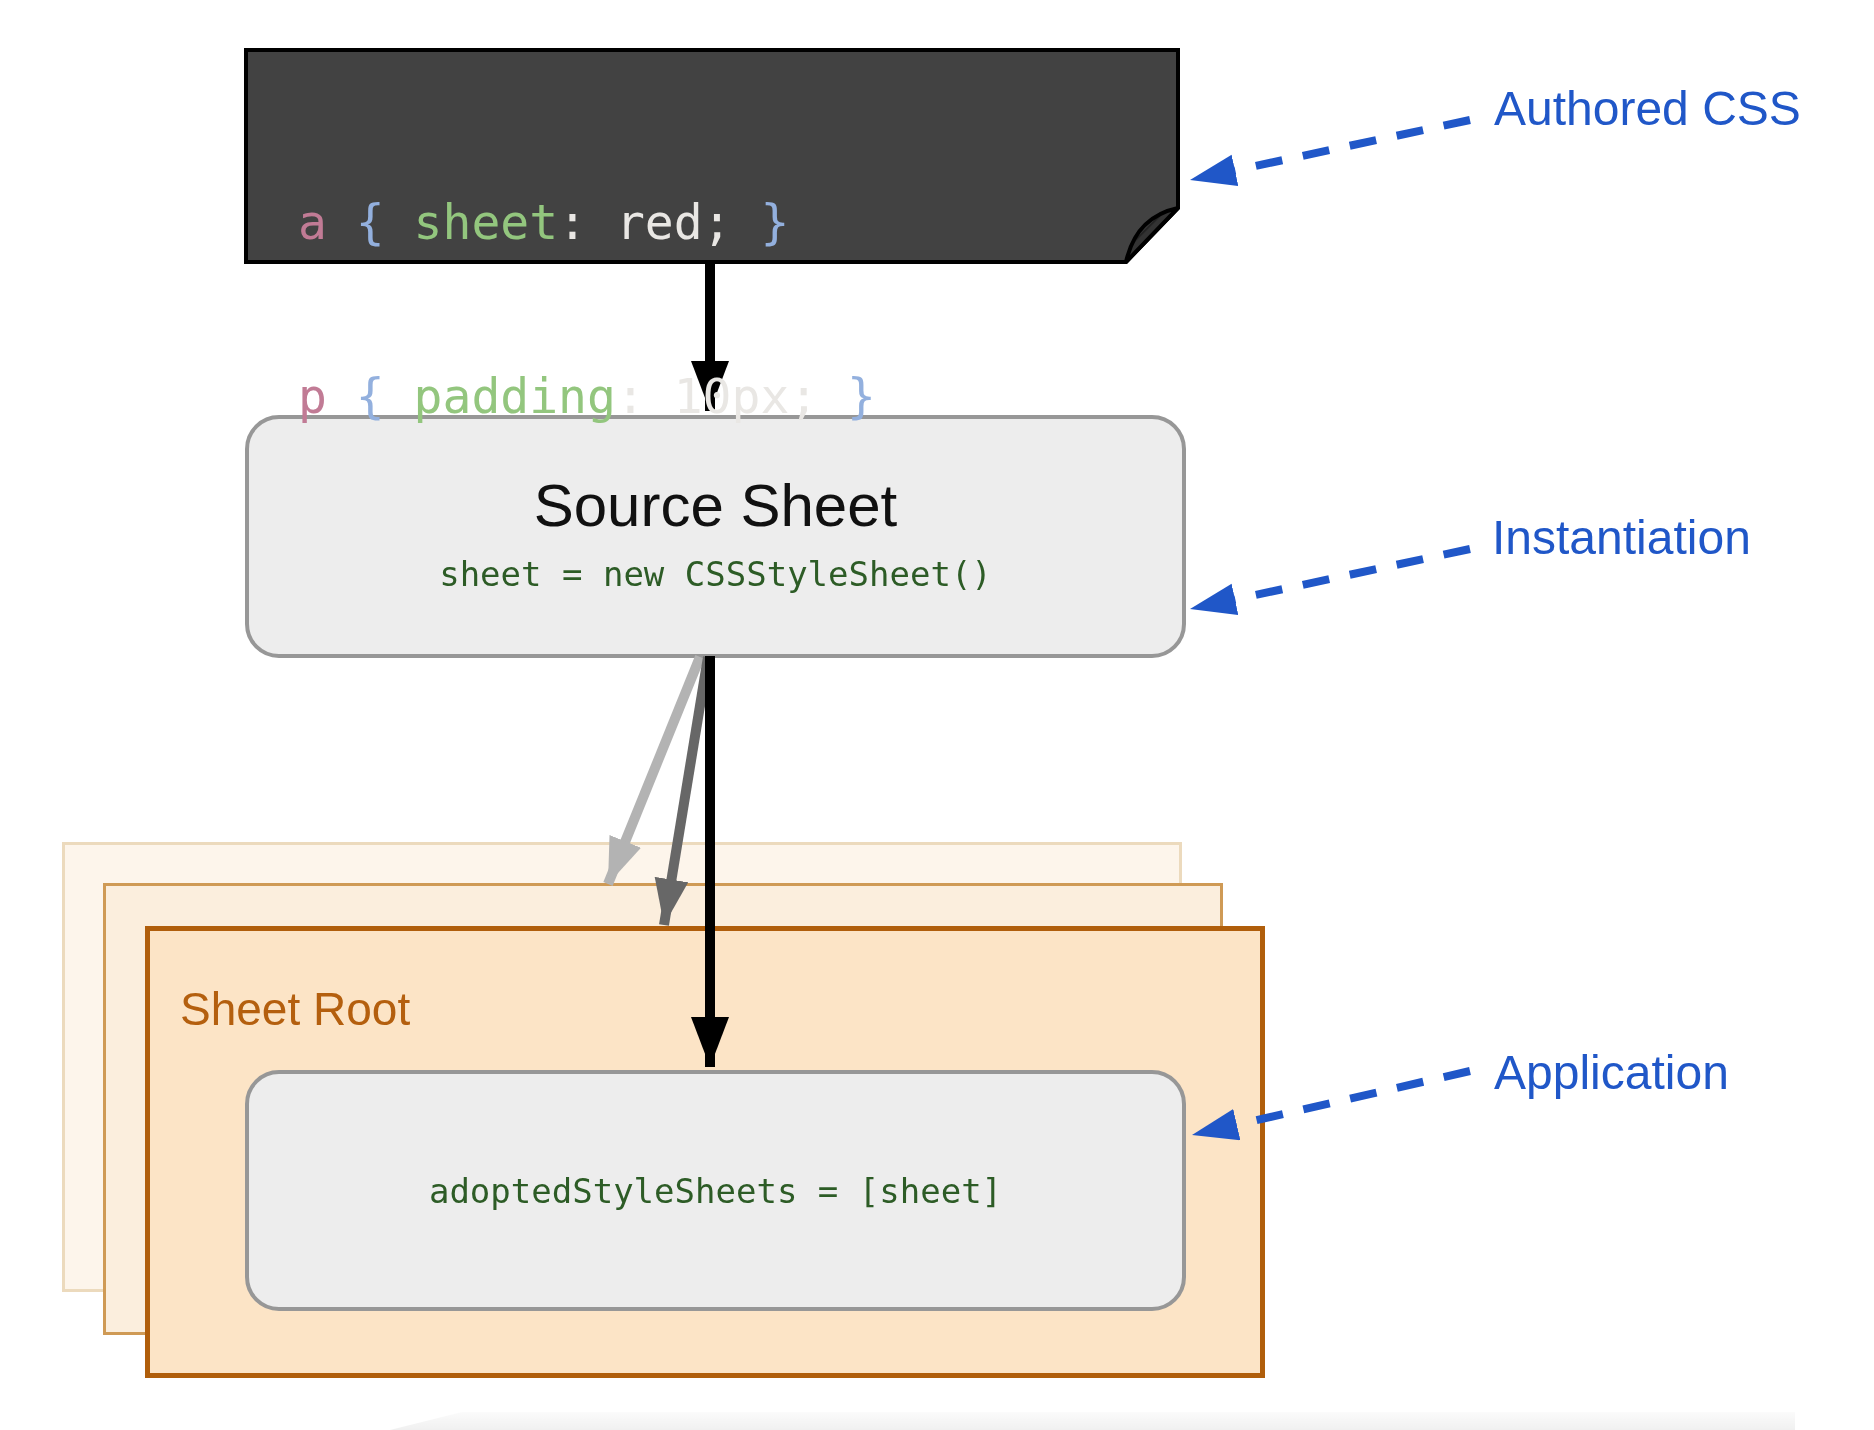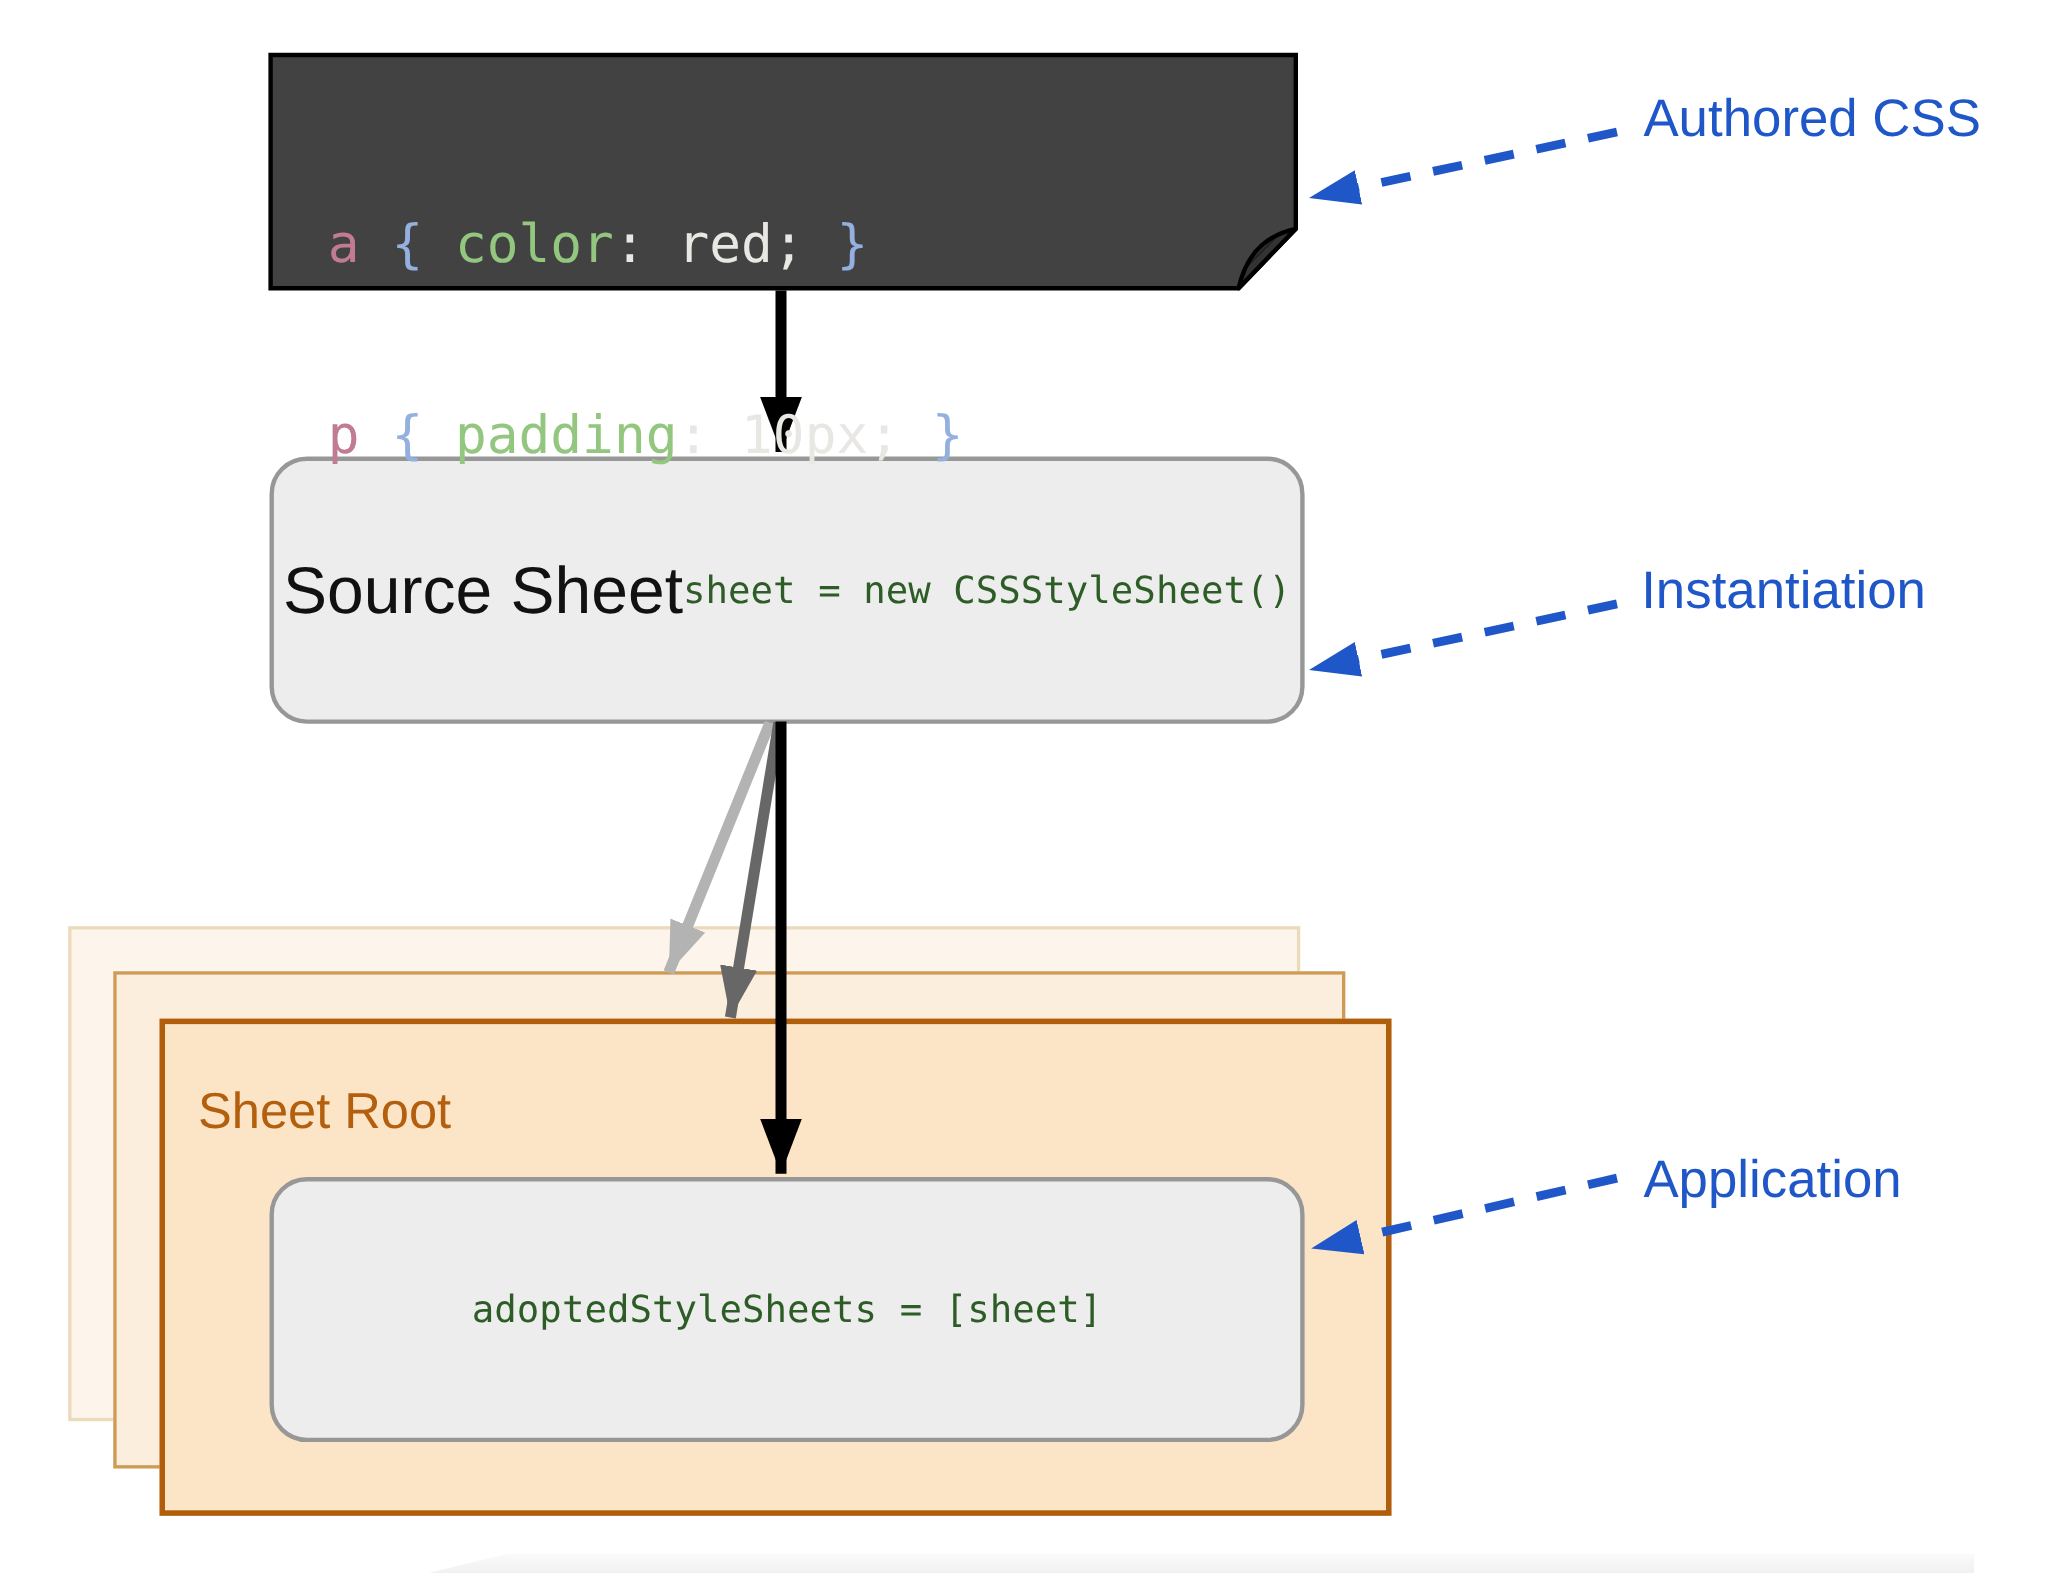--- a/index.html
+++ b/index.html
@@ -16,21 +16,21 @@
   .stack-front {left:145px; top:926px; width:1120px; height:452px; background:#fce4c6; border:5px solid #b05e0b; z-index:3;}
   .shadow-label{
     position:absolute;left:30px;top:52px;
     font-size:46px;line-height:52px;color:#b45f0e;
   }
 
   
   .panel{
     position:absolute;box-sizing:border-box;z-index:4;
     background:#ededed;border:4px solid #979797;border-radius:34px;
-    display:flex;flex-direction:row;align-items:center;justify-content:center;
+    display:flex;flex-direction:column;align-items:center;justify-content:center;
   }
   .panel-source {left:245px; top:415px;  width:941px; height:243px;}
   .panel-adopted{left:245px; top:1070px; width:941px; height:241px;}
   .panel .panel-title{font-size:60px;line-height:74px;color:#111111;}
   .panel .panel-code{
     font-family:"DejaVu Sans Mono","Liberation Mono",monospace;
     font-size:34px;line-height:62px;color:#2d5c26;white-space:pre;
   }
 
   
@@ -112,19 +112,19 @@
   <line x1="708" y1="657" x2="664" y2="925" stroke="#676767" stroke-width="10" marker-end="url(#ahGrayD)"></line>
 
   <line x1="710" y1="656" x2="710" y2="1067" stroke="#000000" stroke-width="10" marker-end="url(#ahBlack)"></line>
 
   <line x1="1470" y1="120" x2="1190" y2="180" stroke="#2057c8" stroke-width="8" stroke-dasharray="27 21" marker-end="url(#ahBlue)"></line>
   <line x1="1470" y1="549" x2="1190" y2="609" stroke="#2057c8" stroke-width="8" stroke-dasharray="27 21" marker-end="url(#ahBlue)"></line>
   <line x1="1470" y1="1071" x2="1192" y2="1135" stroke="#2057c8" stroke-width="8" stroke-dasharray="27 21" marker-end="url(#ahBlue)"></line>
 </svg>
 
 <div class="authored-text">
-  <div><span class="tok-sel">a </span><span class="tok-brace">{ </span><span class="tok-prop">color</span><span class="tok-pln">: red; </span><span class="tok-brace">}</span></div>
+  <div><span class="tok-sel">a </span><span class="tok-brace">{ </span><span class="tok-prop">sheet</span><span class="tok-pln">: red; </span><span class="tok-brace">}</span></div>
   <div><span class="tok-sel">p </span><span class="tok-brace">{ </span><span class="tok-prop">padding</span><span class="tok-pln">: 10px; </span><span class="tok-brace">}</span></div>
 </div>
 
 <div class="anno-label anno-authored">Authored CSS</div>
 <div class="anno-label anno-instantiation">Instantiation</div>
 <div class="anno-label anno-application">Application</div>
 
 </body></html>

